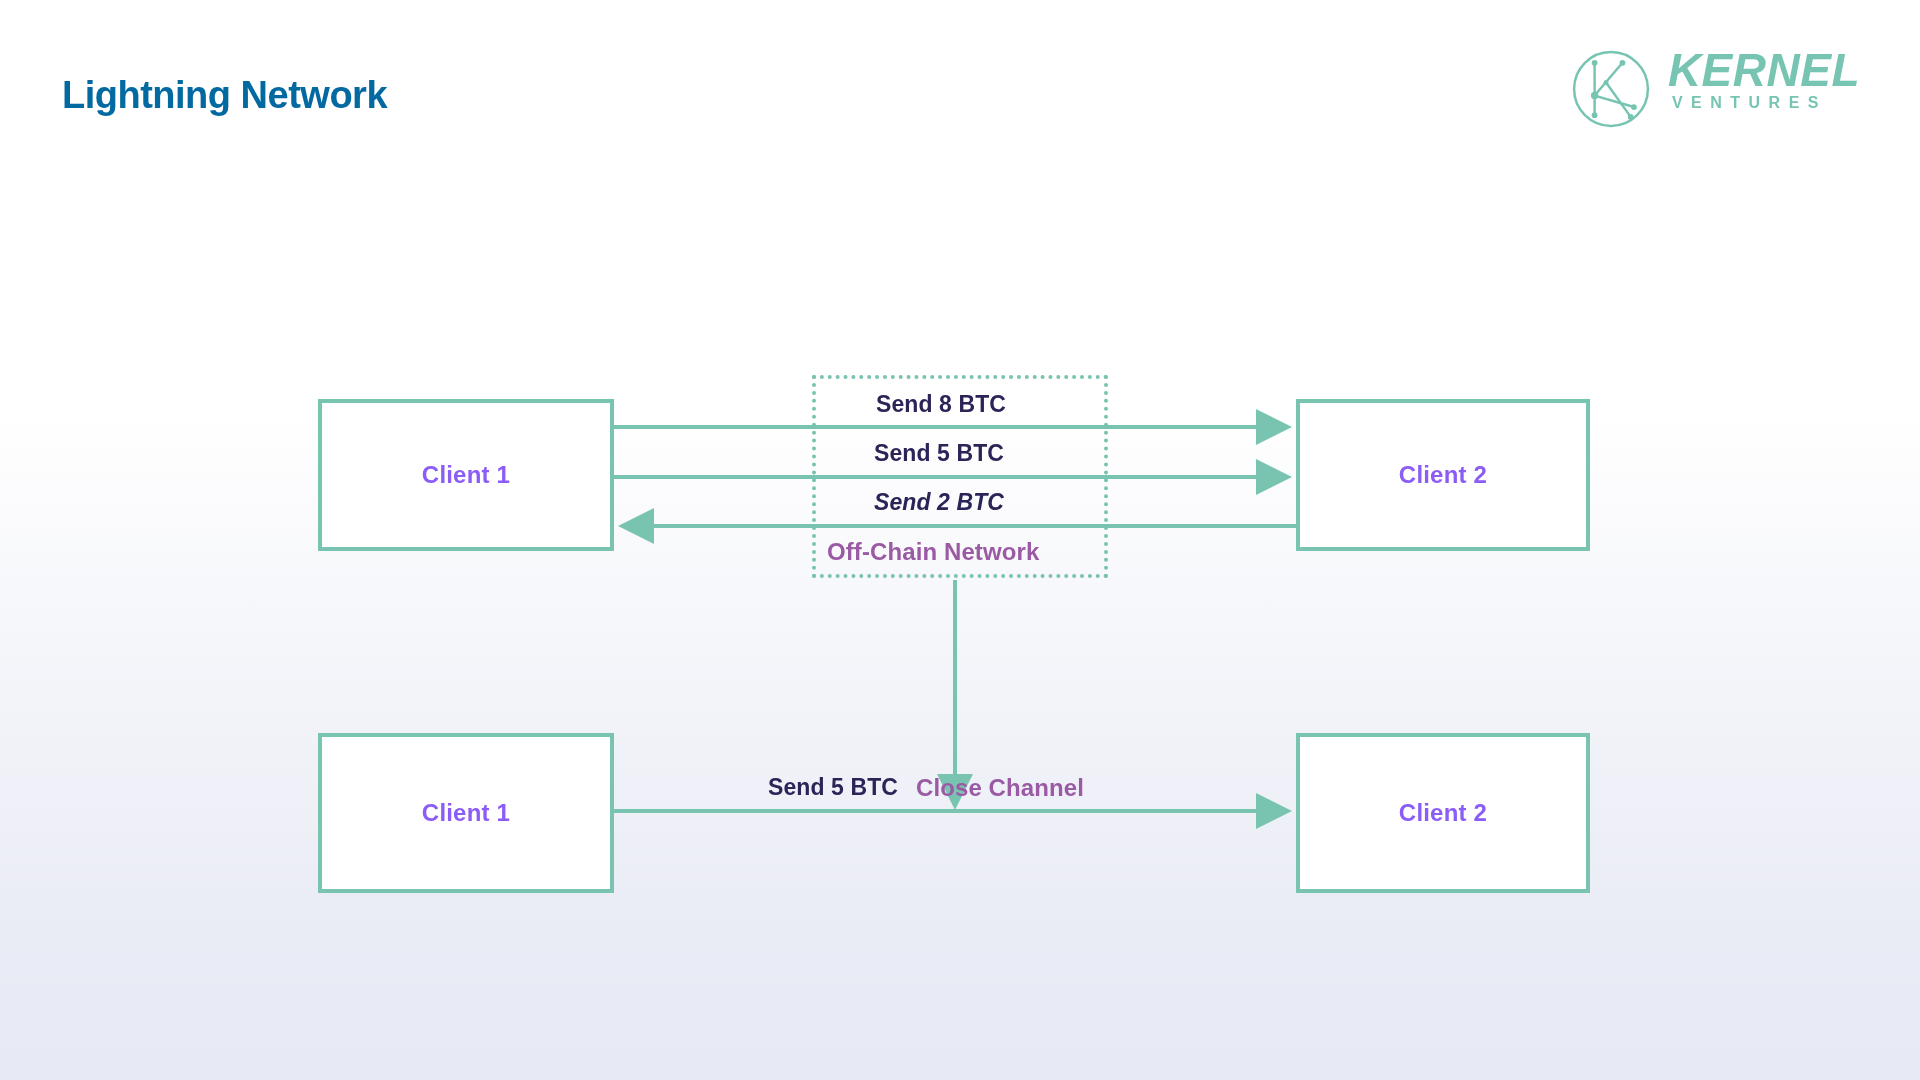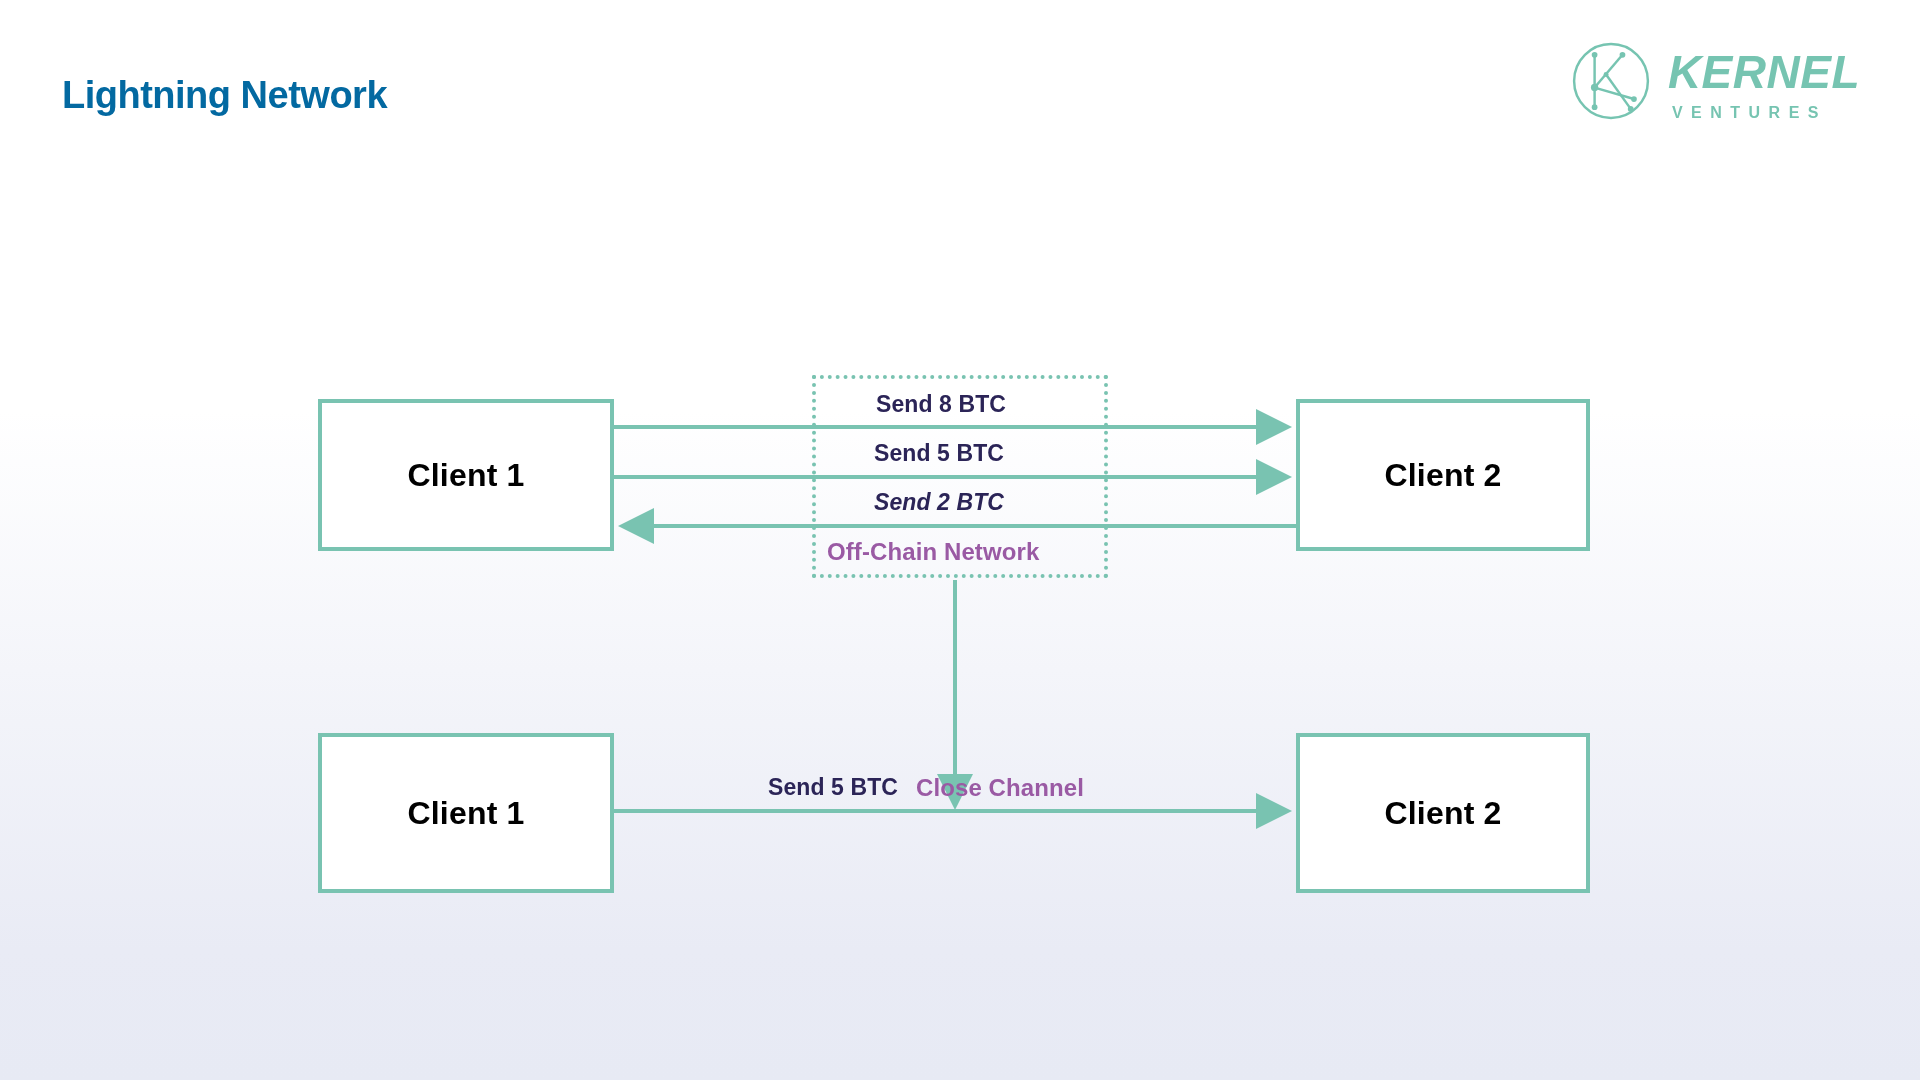--- a/index.html
+++ b/index.html
@@ -20,59 +20,59 @@
     font-size: 38px;
     font-weight: 700;
     letter-spacing: -0.5px;
     color: #0369a1;
     white-space: nowrap;
   }
 
   #brand-logo {
     position: absolute;
     right: 60px;
-    top: 40px;
+    top: 48px;
     display: flex;
-    align-items: flex-end;
+    align-items: flex-start;
     gap: 16px;
   }
   #brand-mark { width: 82px; height: 82px; display:block; }
   #brand-wordmark { display:flex; flex-direction:column; align-items:flex-start; }
   #brand-name {
     font-size: 46px;
     font-weight: 800;
     font-style: italic;
     letter-spacing: 0.5px;
     color: #76c4b1;
     line-height: 0.96;
   }
   #brand-sub {
     font-size: 16px;
     font-weight: 600;
     letter-spacing: 8.5px;
     color: #76c4b1;
-    margin-top: 10px;
+    margin-top: 2px;
     margin-left: 4px;
   }
 
   
   #diagram { position: absolute; left:0; top:0; width:1920px; height:1080px; }
 
   .node-box {
     position: absolute;
     border: 4px solid #79c3b1;
     background: #ffffff;
     display: flex;
     align-items: center;
     justify-content: center;
   }
   .node-label {
-    font-size: 32px;
+    font-size: 24px;
     font-weight: 700;
-    color: #000000;
+    color: #8b5cf6;
     letter-spacing: 0.2px;
   }
 
   #node-client1-top    { left:318px; top:399px; width:296px; height:152px; }
   #node-client2-top    { left:1296px; top:399px; width:294px; height:152px; }
   #node-client1-bottom { left:318px; top:733px; width:296px; height:160px; }
   #node-client2-bottom { left:1296px; top:733px; width:294px; height:160px; }
 
   #offchain-channel {
     position: absolute;

